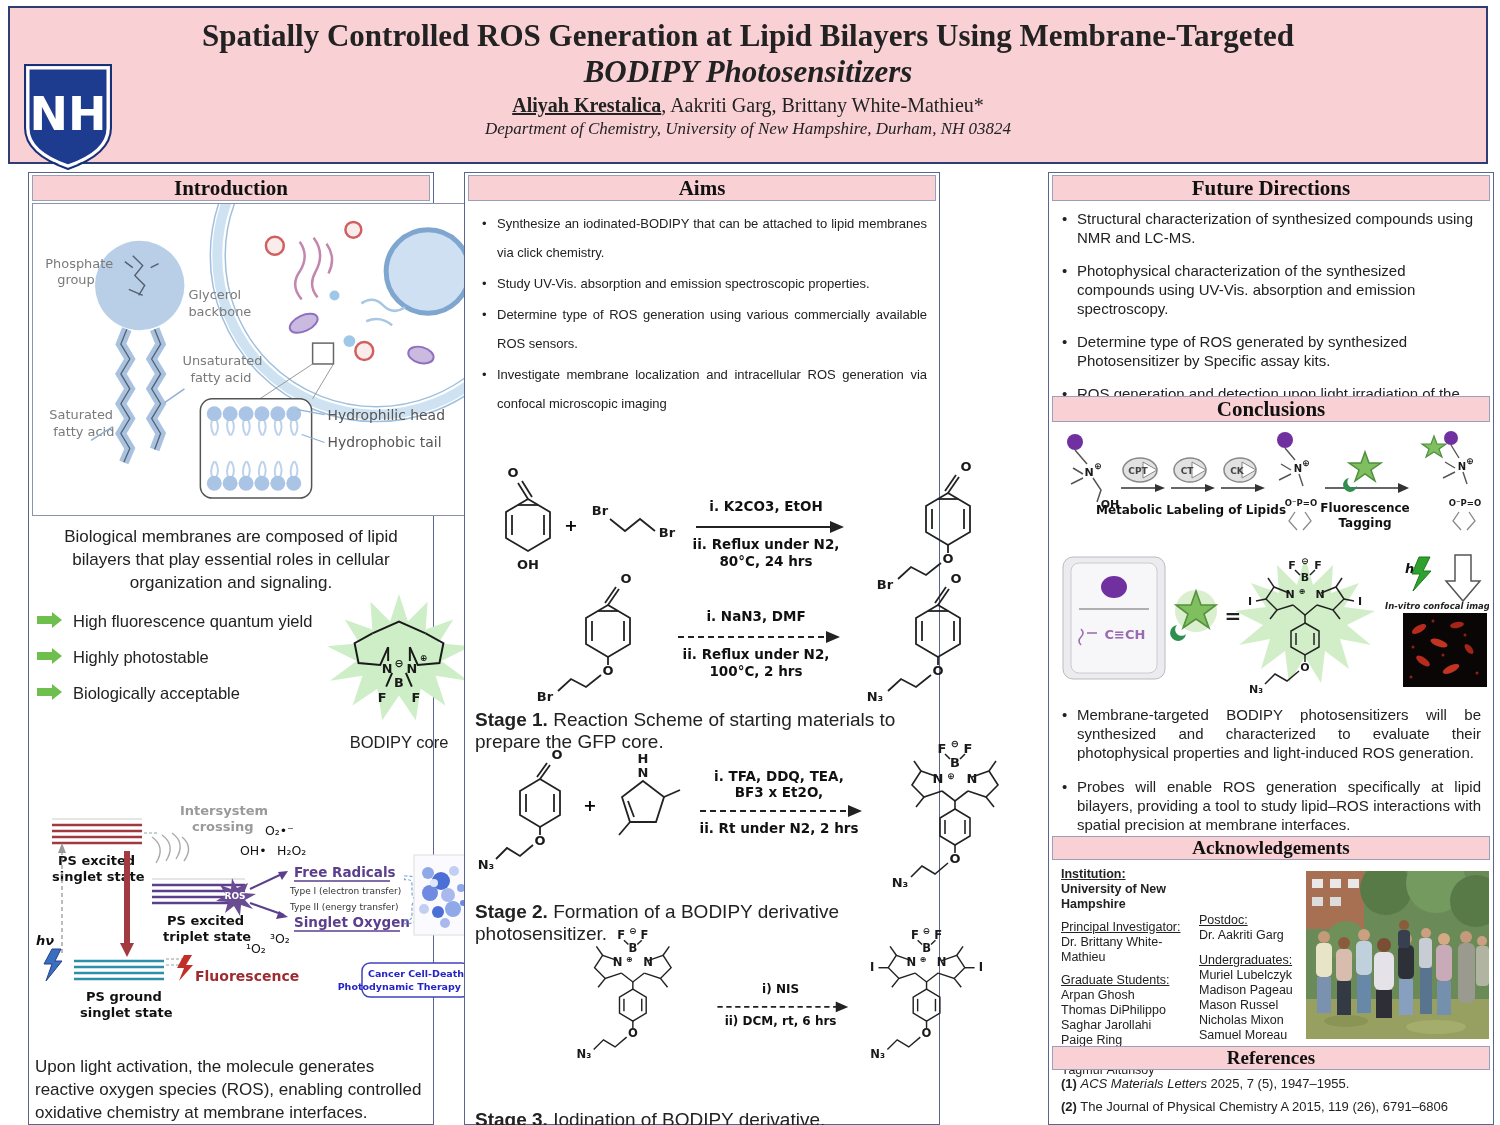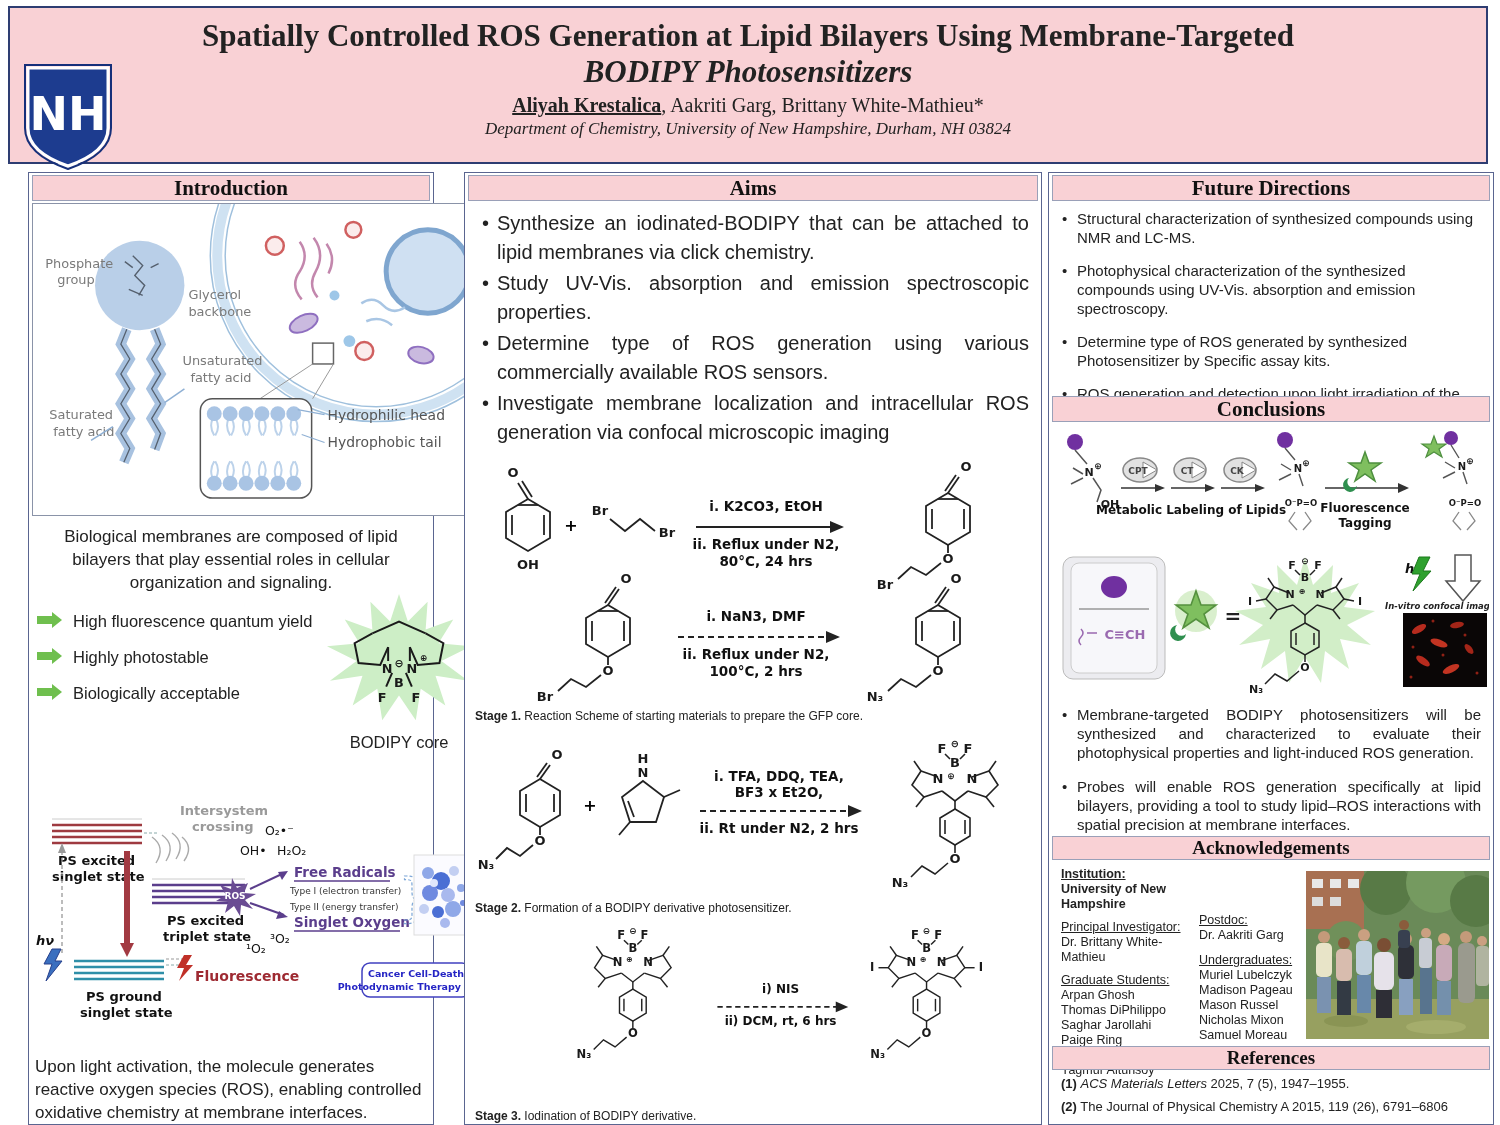--- a/index.html
+++ b/index.html
@@ -10,52 +10,52 @@
        border:2px solid #2E3D72;box-sizing:border-box;text-align:center;}
   #hdr .t1{margin-top:10px;font-size:31px;font-weight:bold;font-family:"Liberation Serif",serif;}
   #hdr .t2{font-size:31px;font-weight:bold;font-family:"Liberation Serif",serif;font-style:italic;}
   #hdr .auth{font-size:20px;margin-top:4px;font-family:"Liberation Serif",serif;}
   #hdr .auth .first{font-weight:bold;text-decoration:underline;}
   #hdr .aff{font-size:17px;font-style:italic;font-family:"Liberation Serif",serif;margin-top:2px;}
   #logo{position:absolute;left:14px;top:56px;}
   
   .col{position:absolute;top:172px;height:953px;border:1.5px solid #5A6590;box-sizing:border-box;background:#fff;}
   #colL{left:8px;width:406px;margin-left:20px;}
-  #colM{left:464px;width:578px;}
+  #colM{left:464px;width:476px;}
   #colR{left:1048px;width:446px;}
   .bar{position:absolute;left:3px;right:3px;height:26px;background:#F9D1D5;border:1px solid #9aa0b8;
        box-sizing:border-box;text-align:center;font-family:"Liberation Serif",serif;font-weight:bold;
        font-size:21px;line-height:24px;color:#111;}
   
   ul.blist{list-style:none;margin:0;padding:0;}
   ul.blist li{position:relative;padding-left:18px;}
   ul.blist li::before{content:"\2022";position:absolute;left:3px;top:0;}
   
-  #aimsList{position:absolute;left:14px;right:12px;top:36px;font-size:20px;line-height:29px;text-align:justify;}
+  #aimsList{position:absolute;left:14px;right:12px;top:36px;font-size:13px;line-height:29px;text-align:justify;}
   #aimsList li{margin-bottom:2px;}
   
   #fdList{position:absolute;left:10px;right:10px;top:36px;font-size:15px;line-height:19px;}
   #fdList li{margin-bottom:14px;}
   
   #concList{position:absolute;left:10px;right:12px;top:532px;font-size:15px;line-height:19px;text-align:justify;}
   #concList li{margin-bottom:15px;}
   
   #introFig{position:absolute;left:3px;top:30px;width:442px;height:313px;border:1px solid #8a93a8;box-sizing:border-box;background:#fff;}
   #introP1{position:absolute;left:6px;right:6px;top:352px;text-align:center;font-size:17px;line-height:23px;}
   #introBul{position:absolute;left:8px;top:438px;width:292px;font-size:16.5px;}
   .gb{position:relative;margin-bottom:15px;padding-left:36px;line-height:21px;}
   .garrow{position:absolute;left:0;top:5px;width:15px;height:8px;background:#6FBF4E;}
   .garrow::after{content:"";position:absolute;left:15px;top:-4px;border-left:10px solid #6FBF4E;
                  border-top:8px solid transparent;border-bottom:8px solid transparent;}
   #bodipyFig{position:absolute;left:296px;top:418px;width:148px;height:140px;}
   #bodipyCap{position:absolute;left:286px;top:560px;width:168px;text-align:center;font-size:16.5px;}
   #jab{position:absolute;left:3px;top:620px;width:442px;height:252px;}
   #introP2{position:absolute;left:6px;right:6px;top:882px;text-align:left;font-size:17px;line-height:23px;}
   
-  .cap{position:absolute;left:10px;right:8px;font-size:12px;}
+  .cap{position:absolute;left:10px;right:8px;font-size:19px;}
   .cap b{font-weight:bold;}
   
   .ackTxt{position:absolute;font-size:12.5px;line-height:15px;}
   .ackLab{text-decoration:underline;}
   .ackB{font-weight:bold;}
   ul.plain{list-style:none;margin:0;padding:0;}
   
   .ref{position:absolute;left:12px;right:8px;font-size:13px;}
   .ref .num{font-weight:bold;}
   .ref .it{font-style:italic;}

